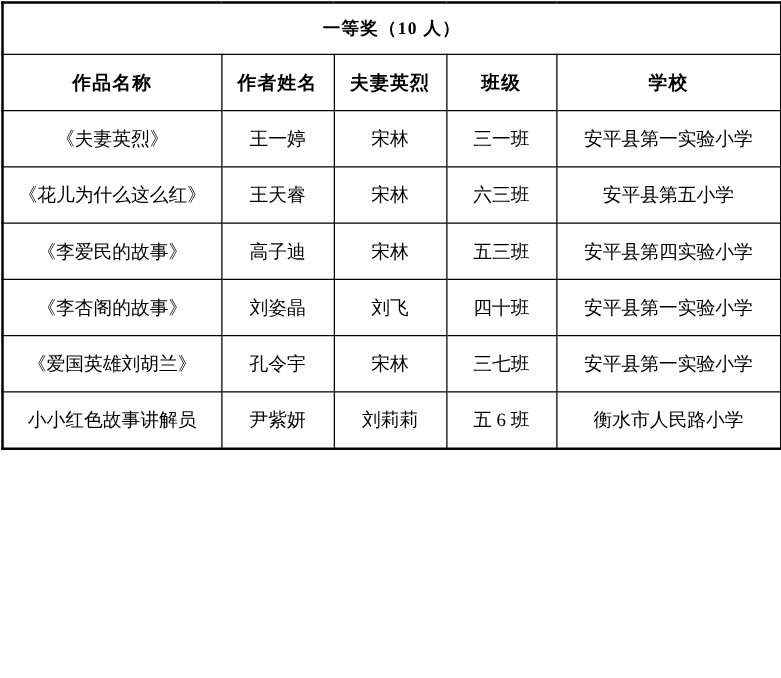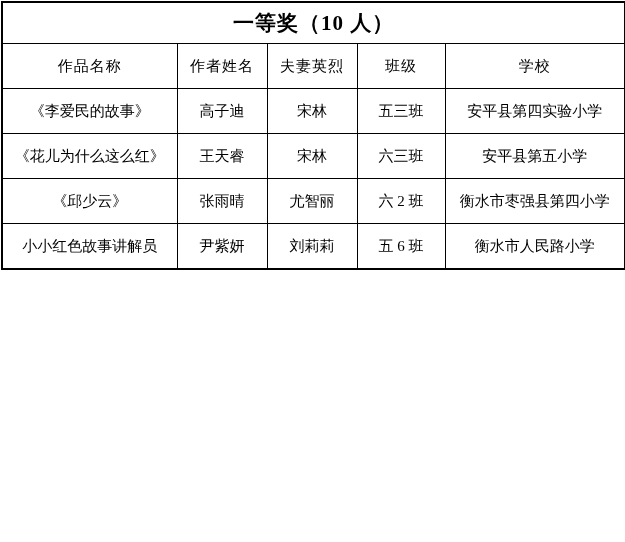--- a/index.html
+++ b/index.html
@@ -36,28 +36,28 @@
   table.awards th, table.awards td{
     border:1px solid var(--border-color);
     text-align:center;
     vertical-align:middle;
     padding:0 2px;
     overflow:hidden;
     white-space:nowrap;
   }
   tr.title-row th{
     height:40px;
-    font-size:21px;
+    font-size:14px;
     font-weight:bold;
     letter-spacing:1px;
   }
   tr.header-row th{
     height:44px;
     font-size:15px;
-    font-weight:normal;
+    font-weight:bold;
     letter-spacing:1px;
   }
   tbody td{
     height:44px;
     font-size:15px;
     font-weight:normal;
   }
 </style>
 </head>
 <body>
@@ -78,39 +78,53 @@
       <tr class="header-row" id="header-row">
           <th>作品名称</th>
           <th>作者姓名</th>
           <th>夫妻英烈</th>
           <th>班级</th>
           <th>学校</th>
         </tr>
     </thead>
     <tbody id="table-body">
         <tr>
-          <td>《李爱民的故事》</td>
-          <td>高子迪</td>
+          <td>《夫妻英烈》</td>
+          <td>王一婷</td>
           <td>宋林</td>
-          <td>五三班</td>
-          <td>安平县第四实验小学</td>
+          <td>三一班</td>
+          <td>安平县第一实验小学</td>
         </tr>
         <tr>
           <td>《花儿为什么这么红》</td>
           <td>王天睿</td>
           <td>宋林</td>
           <td>六三班</td>
           <td>安平县第五小学</td>
         </tr>
         <tr>
-          <td>《邱少云》</td>
-          <td>张雨晴</td>
-          <td>尤智丽</td>
-          <td>六 2 班</td>
-          <td>衡水市枣强县第四小学</td>
+          <td>《李爱民的故事》</td>
+          <td>高子迪</td>
+          <td>宋林</td>
+          <td>五三班</td>
+          <td>安平县第四实验小学</td>
+        </tr>
+        <tr>
+          <td>《李杏阁的故事》</td>
+          <td>刘姿晶</td>
+          <td>刘飞</td>
+          <td>四十班</td>
+          <td>安平县第一实验小学</td>
+        </tr>
+        <tr>
+          <td>《爱国英雄刘胡兰》</td>
+          <td>孔令宇</td>
+          <td>宋林</td>
+          <td>三七班</td>
+          <td>安平县第一实验小学</td>
         </tr>
         <tr>
           <td>小小红色故事讲解员</td>
           <td>尹紫妍</td>
           <td>刘莉莉</td>
           <td>五 6 班</td>
           <td>衡水市人民路小学</td>
         </tr>
       </tbody>
   </table>

